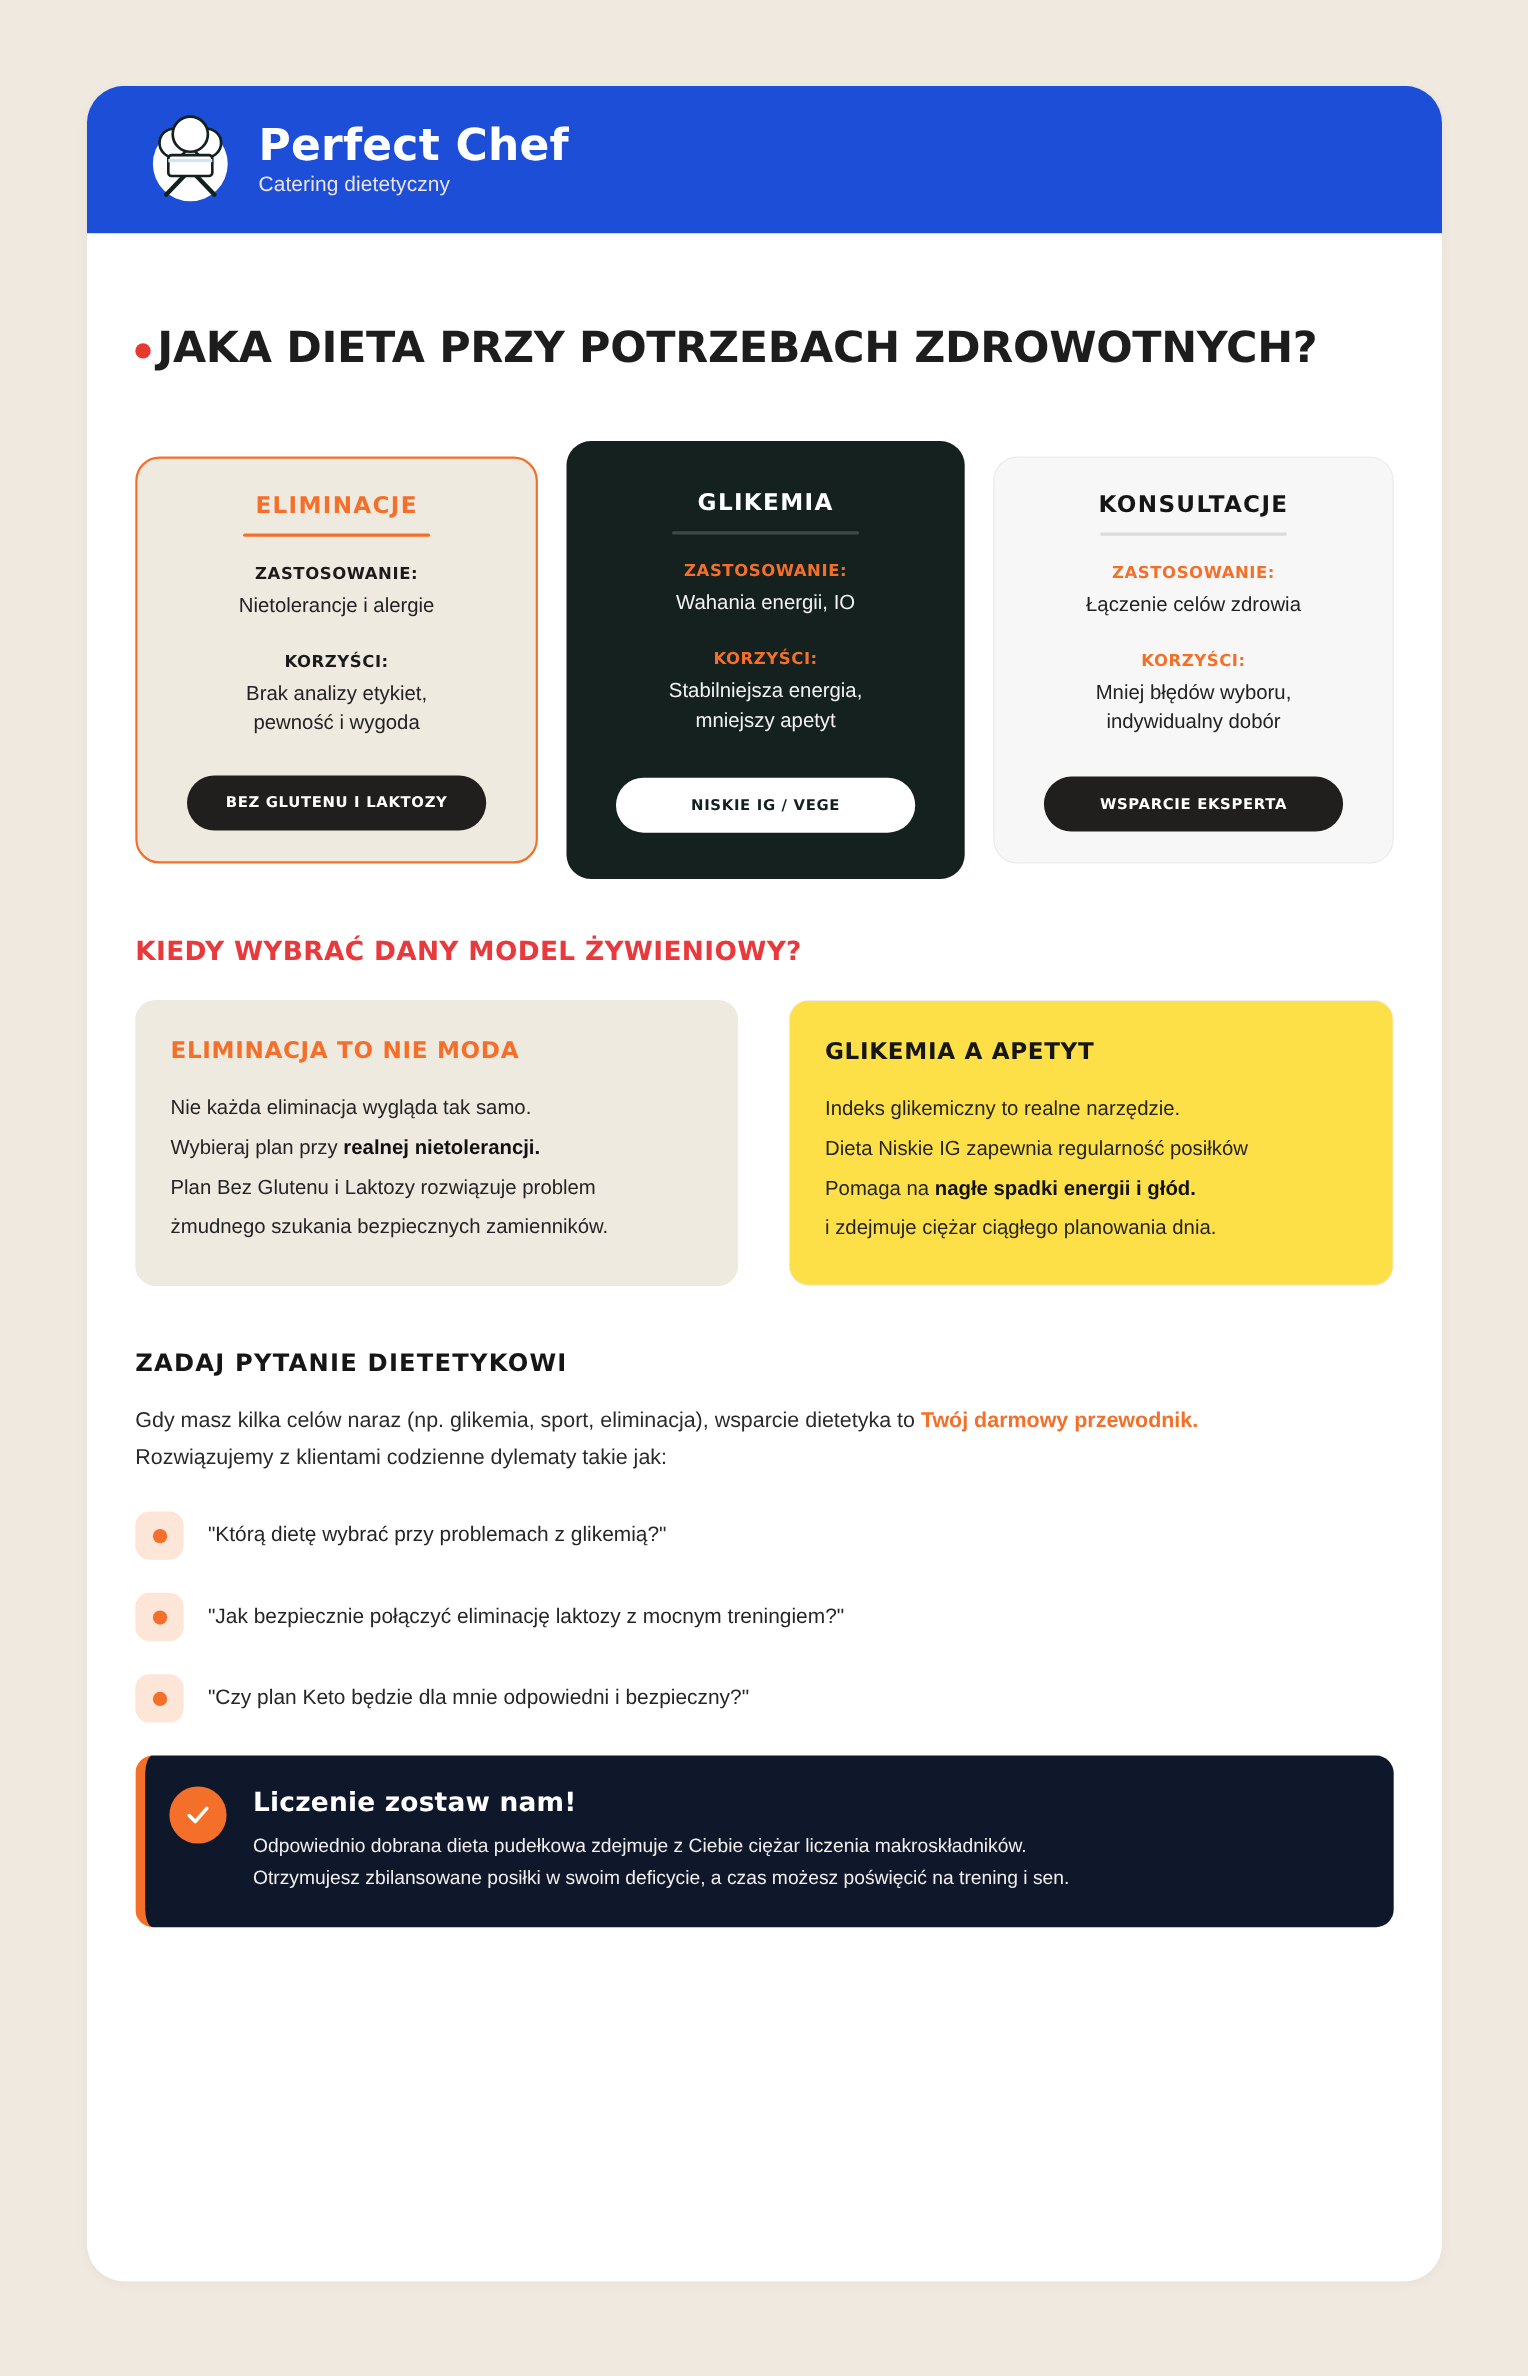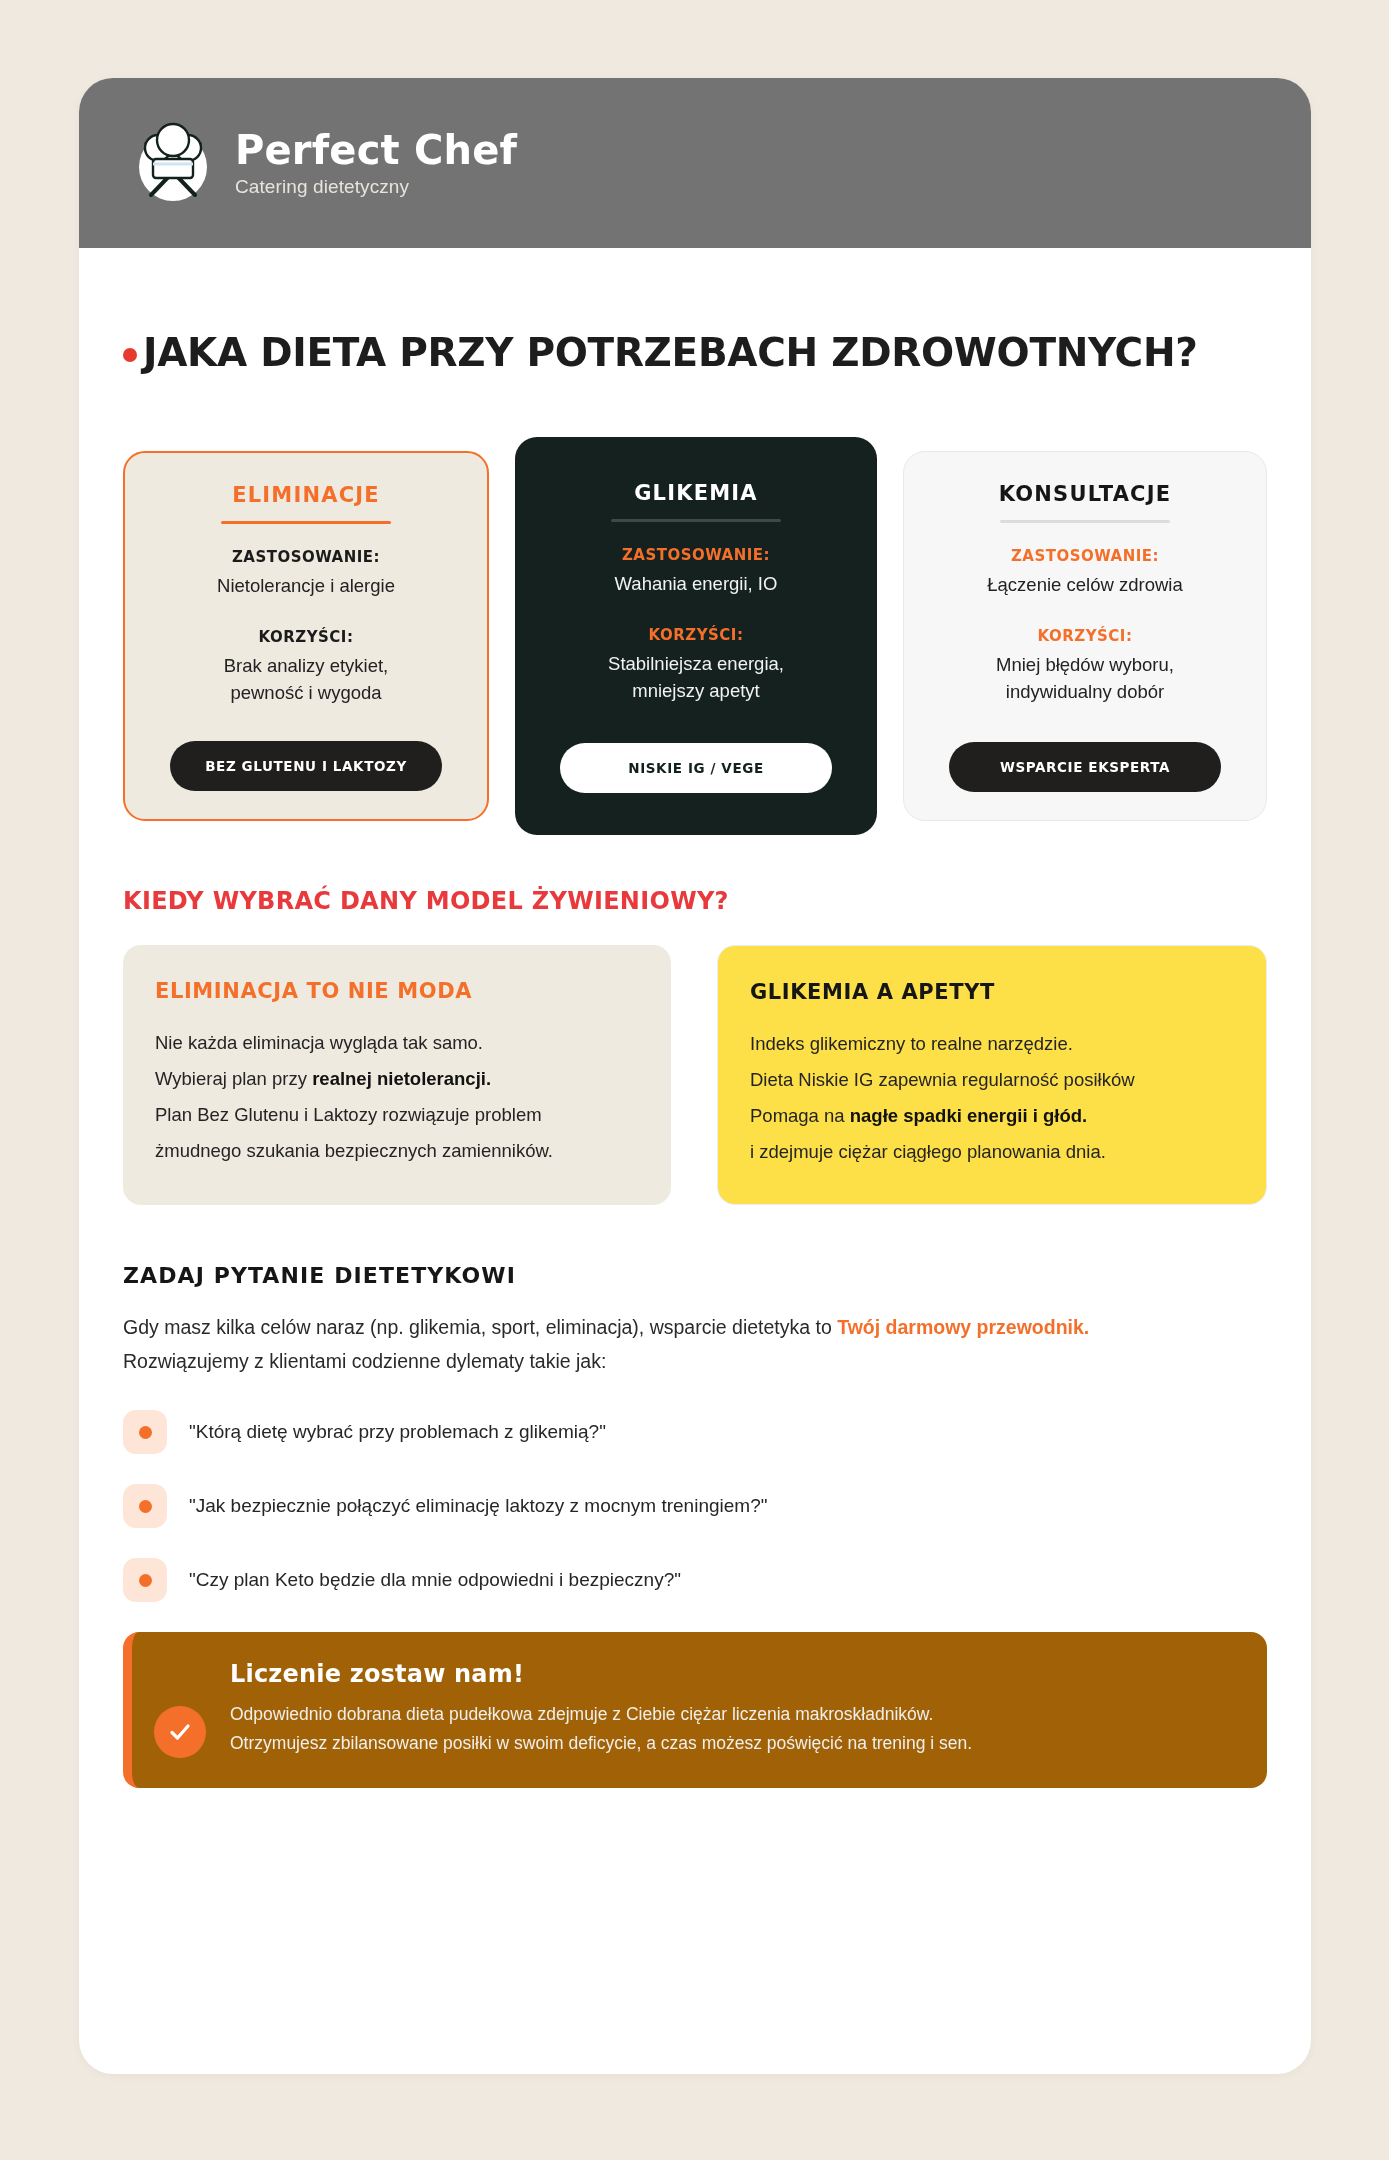--- a/index.html
+++ b/index.html
@@ -21,22 +21,22 @@
     width: 1232px;
     height: 1996px;
     background: #ffffff;
     border-radius: 34px;
     overflow: hidden;
     box-shadow: 0 2px 10px rgba(0,0,0,0.04);
   }
 
   
   .header {
-    height: 170px;
-    background: #737373;
+    height: 134px;
+    background: #1d4ed8;
     display: flex;
     align-items: center;
     padding-left: 46px;
     box-sizing: border-box;
   }
   .logo-mark {
     width: 96px;
     height: 96px;
     flex: 0 0 96px;
     position: relative;
@@ -282,25 +282,25 @@
     background: #f4702a;
   }
   .bullet-text {
     font-size: 19px;
     color: #262626;
   }
 
   
   .callout {
     margin: 22px 44px 0 44px;
-    background: #a16207;
+    background: #0f172a;
     border-left: 9px solid #f4702a;
     border-radius: 16px;
     display: flex;
-    align-items: flex-end;
+    align-items: flex-start;
     padding: 28px 30px 30px 22px;
     box-sizing: border-box;
   }
   .check-circle {
     width: 52px;
     height: 52px;
     flex: 0 0 52px;
     border-radius: 50%;
     background: #f4702a;
     display: flex;

